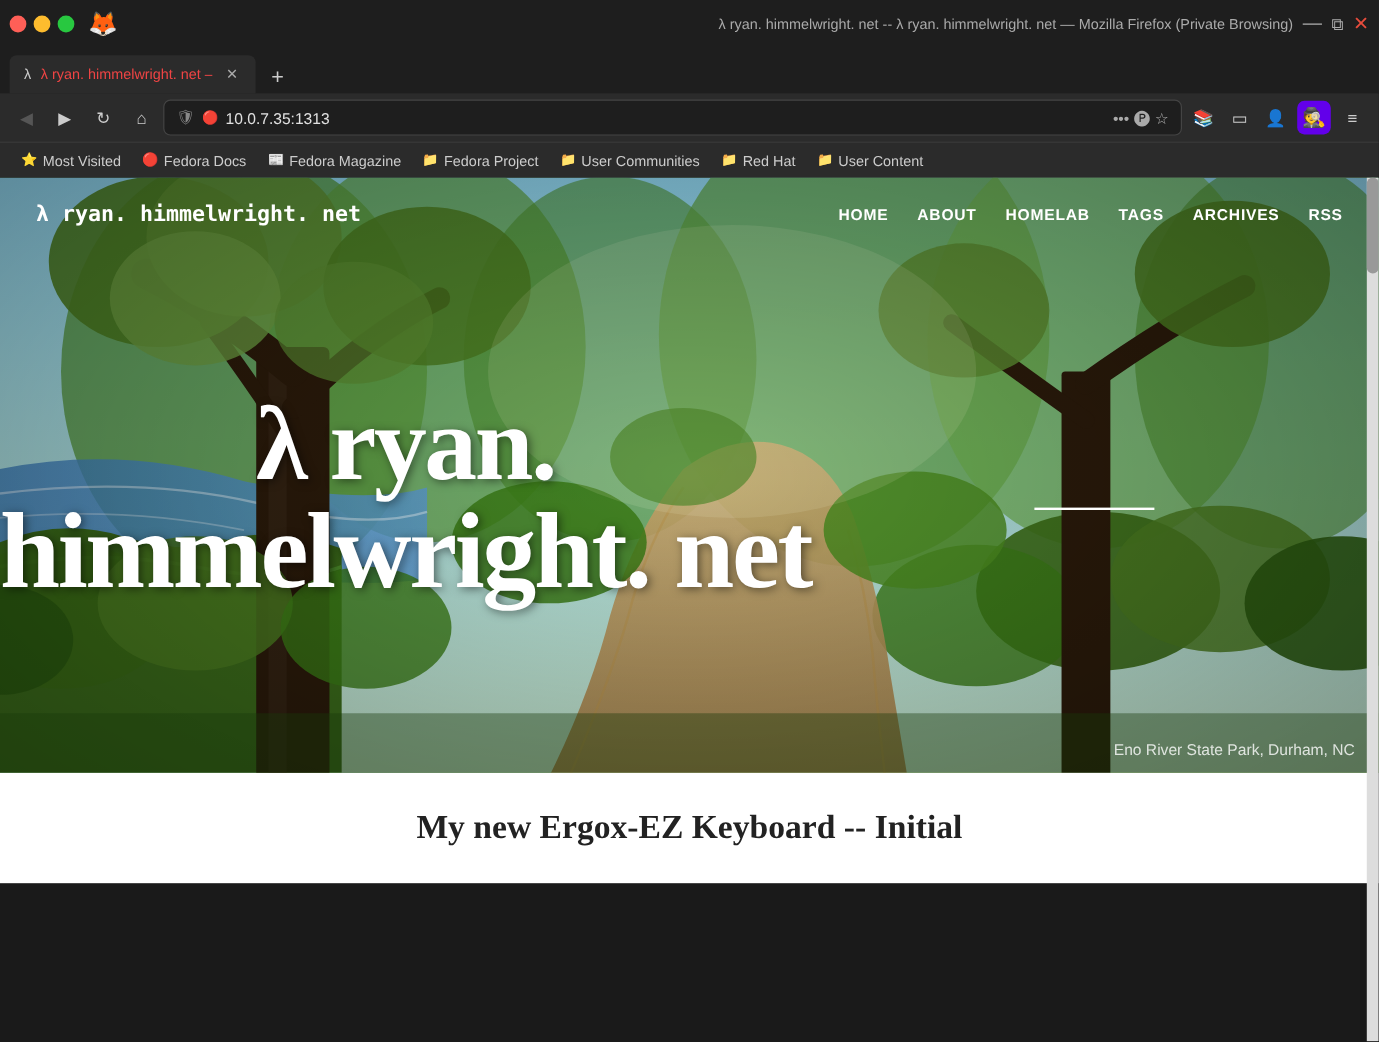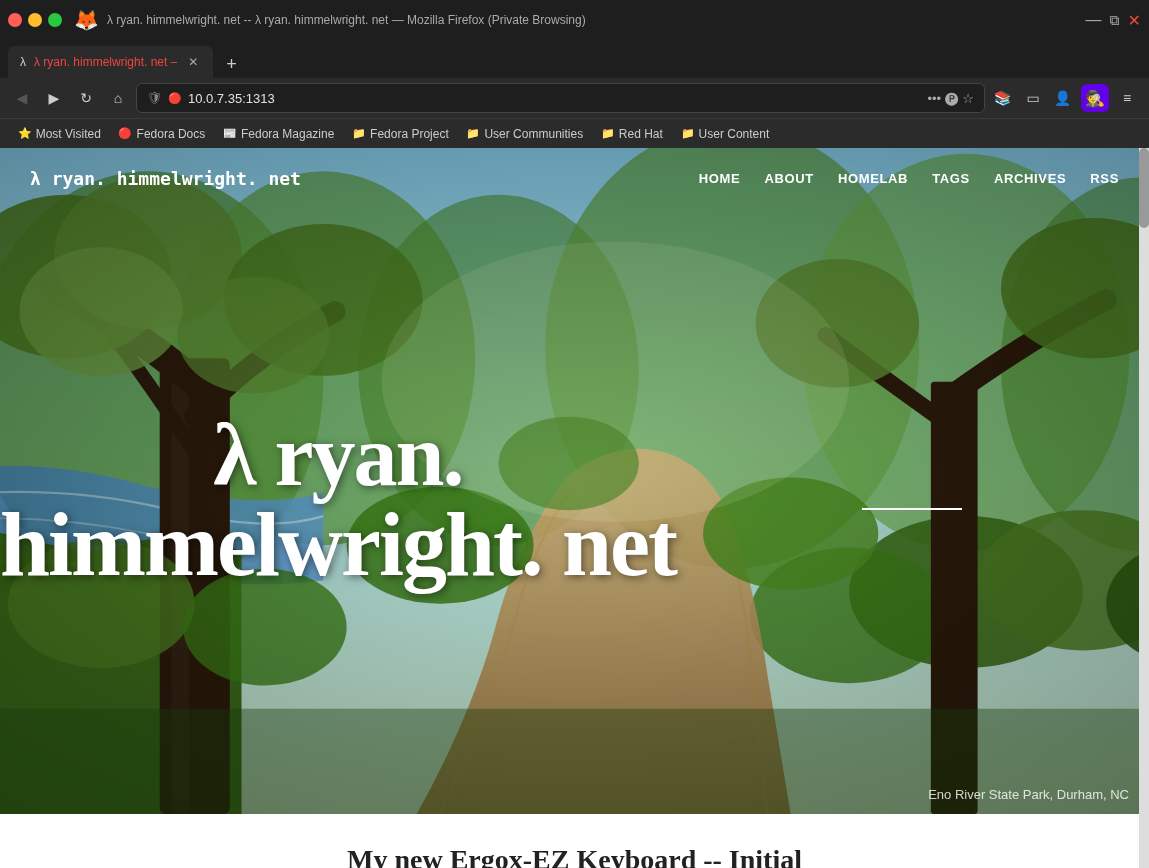--- a/index.html
+++ b/index.html
@@ -106,21 +106,21 @@
     }
     .site-nav { display: flex; gap: 24px; align-items: center; margin-left: 23px; }
     .site-nav a {
       color: white; text-decoration: none;
       font-size: 13px; font-weight: 600; letter-spacing: 0.05em;
       text-transform: uppercase;
     }
 
     
     .hero {
-      position: relative; height: 666px; overflow: hidden;
+      position: relative; height: 496px; overflow: hidden;
       background: linear-gradient(135deg, #1a3a1a 0%, #2d5a2d 20%, #4a7c4a 40%, #6b9e4a 60%, #8fbc5a 80%, #7da84a 100%);
     }
 
     
     .hero-bg {
       position: absolute; inset: 0;
       width: 100%; height: 100%;
     }
 
     .hero-content {
@@ -168,21 +168,21 @@
 
 <div class="browser-chrome">
 
   <div class="title-bar">
     <div class="window-controls">
       <div class="traffic-light tl-close"></div>
       <div class="traffic-light tl-min"></div>
       <div class="traffic-light tl-max"></div>
     </div>
     <span class="firefox-logo">🦊</span>
-    <span style="flex:1; text-align:left; color:#aaa; font-size:12px;">λ ryan. himmelwright. net -- λ ryan. himmelwright. net — Mozilla Firefox (Private Browsing)</span>
+    <span style="flex:1; text-align:right; color:#aaa; font-size:12px;">λ ryan. himmelwright. net -- λ ryan. himmelwright. net — Mozilla Firefox (Private Browsing)</span>
     <div style="display:flex; gap:8px; align-items:center;">
       <span style="color:#aaa; font-size:16px; cursor:pointer;">—</span>
       <span style="color:#aaa; font-size:14px; cursor:pointer;">⧉</span>
       <span style="color:#aaa; font-size:16px; cursor:pointer; color:#e74c3c;">✕</span>
     </div>
   </div>
 
   <div class="tab-bar">
     <div class="tab">
       <span class="tab-favicon">λ</span>

